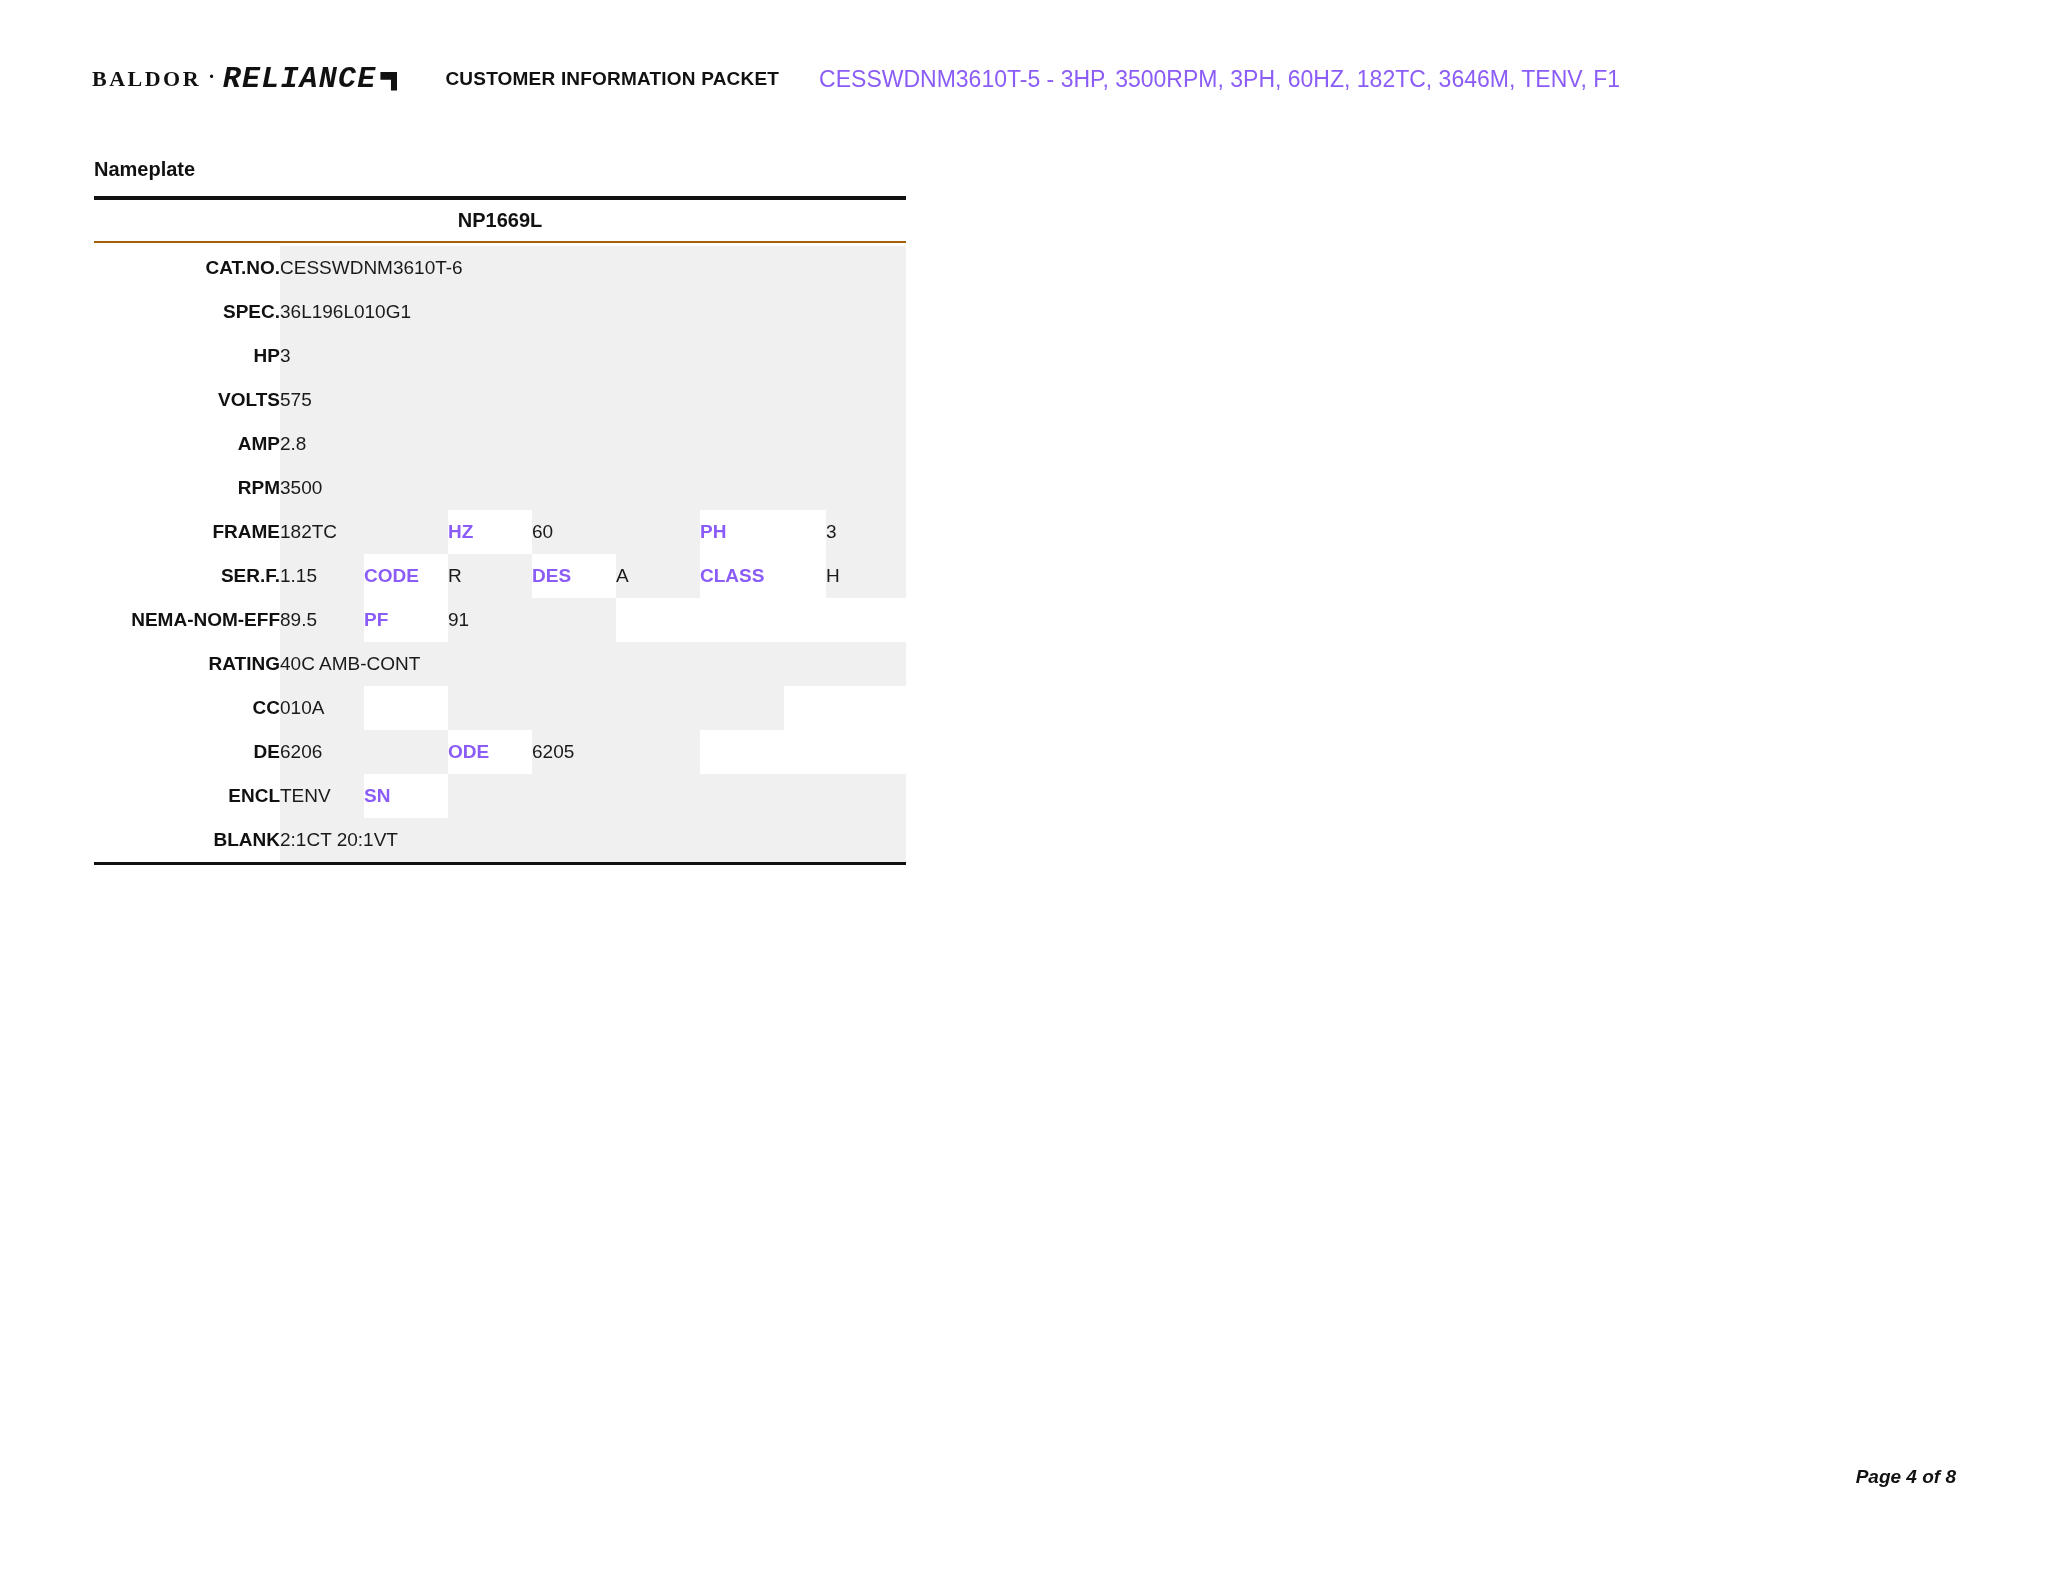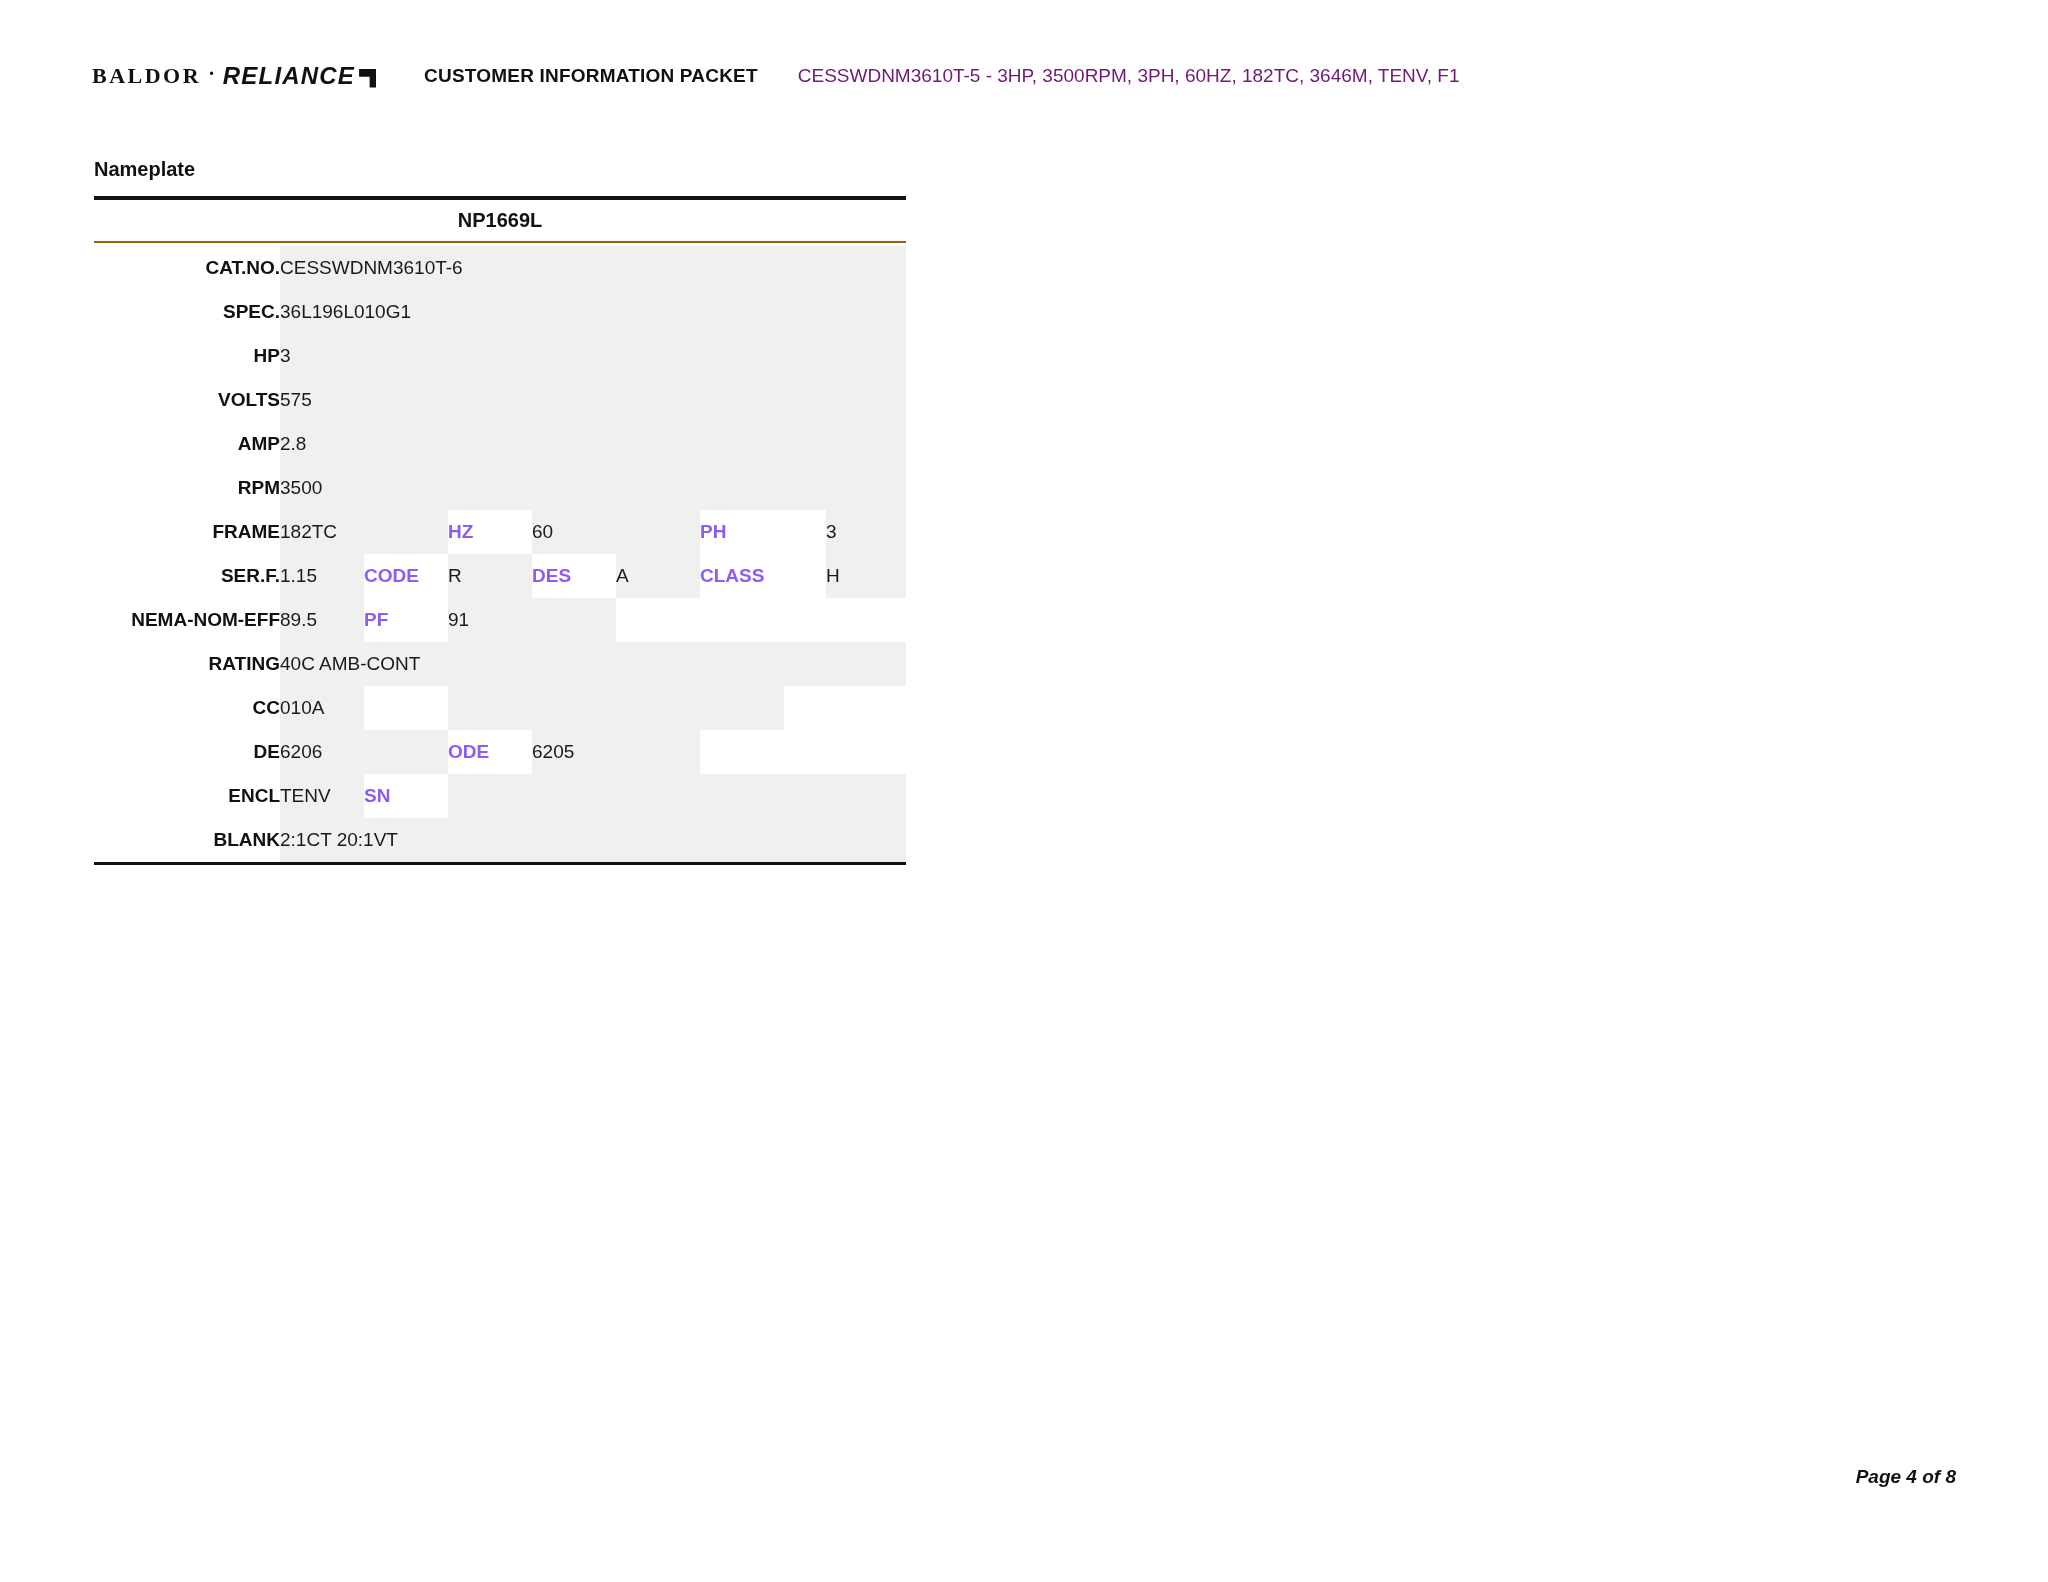--- a/index.html
+++ b/index.html
@@ -44,25 +44,25 @@
     letter-spacing: 2.5px;
     font-size: 22px;
   }
   .brand-logo .dot {
     margin: 0 7px;
     font-size: 20px;
     position: relative;
     top: -3px;
   }
   .brand-logo .reliance {
-    font-family: Liberation Sans, sans-serif;
+    font-family: Liberation Mono, monospace;
     font-weight: 700;
     font-style: italic;
     letter-spacing: 1.2px;
-    font-size: 24px;
+    font-size: 30px;
   }
   .brand-logo .logomark {
     display: inline-block;
     width: 17px;
     height: 19px;
     background: #111;
     margin-left: 4px;
     position: relative;
     top: 2px;
     clip-path: polygon(0 0, 100% 0, 100% 100%, 62% 100%, 62% 44%, 0 44%);
@@ -70,23 +70,23 @@
   .header-title {
     margin-left: 48px;
     font-size: 19px;
     font-weight: 700;
     letter-spacing: 0.2px;
     color: #111;
     white-space: nowrap;
   }
   .header-desc {
     margin-left: 40px;
-    font-size: 19px;
+    font-size: 23px;
     font-weight: 400;
-    color: #701a75;
+    color: #8b5cf6;
     white-space: nowrap;
   }
 
   
   .section-title {
     position: absolute;
     top: 158px;
     left: 94px;
     font-size: 20px;
     font-weight: 700;

